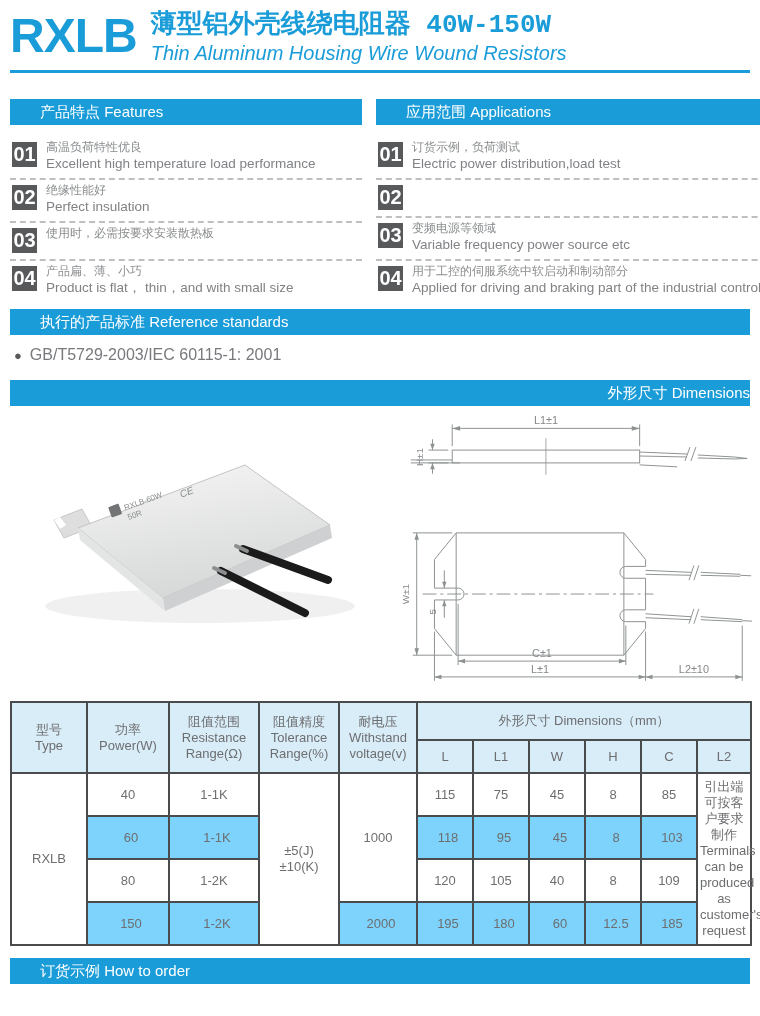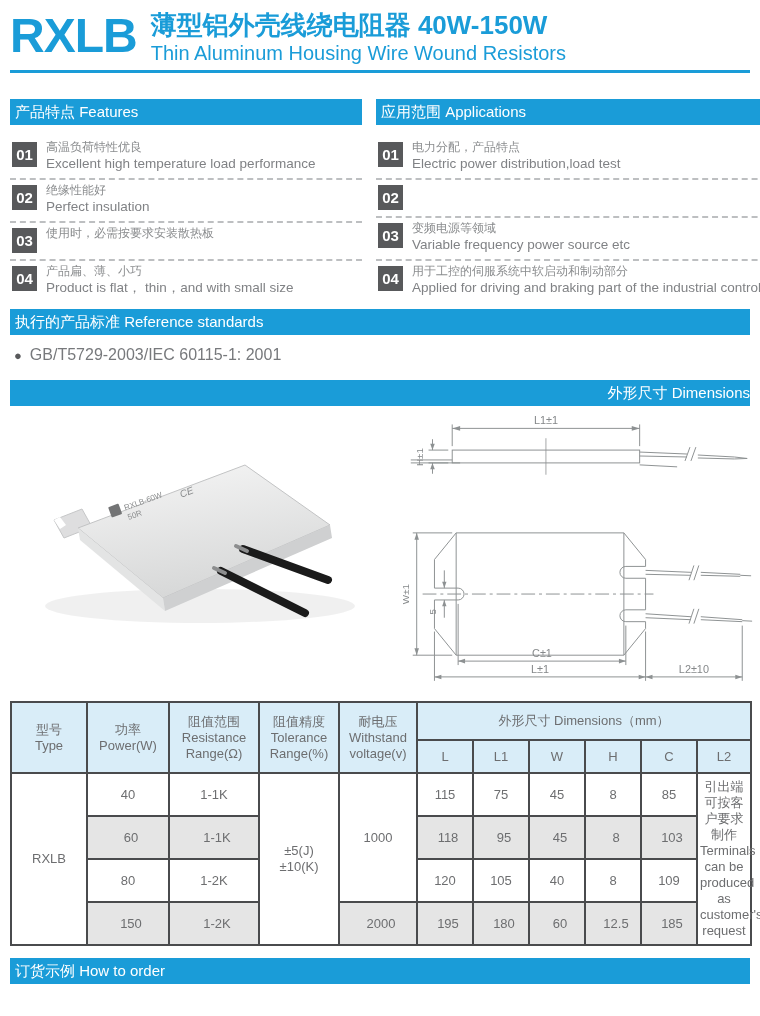--- a/index.html
+++ b/index.html
@@ -4,39 +4,39 @@
 <style>
   * { margin:0; padding:0; box-sizing:border-box; }
   html,body { background:#ffffff; }
   body { font-family:"Liberation Sans","DejaVu Sans",sans-serif; width:760px; height:1016px; overflow:hidden; color:#808285; }
   .page { width:760px; height:1016px; position:relative; }
 
   
   .hdr { display:flex; align-items:flex-start; padding:8px 10px 0 10px; }
   .brand { color:#1a9cd8; font-size:48px; font-weight:bold; letter-spacing:-1px; line-height:56px; margin-right:14px; }
   .hdr-titles { padding-top:2px; }
-  .hdr-zh { color:#1a9cd8; font-size:26px; font-weight:bold; line-height:30px; }
-  .hdr-en { color:#1a9cd8; font-size:20px; line-height:26px; }
+  .hdr-zh { color:#1a9cd8; font-size:26px; font-weight:bold; line-height:30px;font-family:Liberation Mono, monospace; }
+  .hdr-en { color:#1a9cd8; font-size:20px; line-height:26px;font-style:italic; }
   .hdr-rule { height:3px; background:#1a9cd8; margin:4px 10px 0 10px; }
 
   
-  .bar { background:#1a9cd8; color:#ffffff; height:26px; line-height:26px; font-size:15px; margin:0 10px; padding-left:5px; }
+  .bar { background:#1a9cd8; color:#ffffff; height:26px; line-height:26px; font-size:15px; margin:0 10px; padding-left:30px; }
   .bar.full { }
 
   
   .two-col { display:flex; gap:14px; margin-top:26px; }
   .col-feat { width:352px; flex:0 0 352px; }
   .col-app  { flex:1; margin-right:0; }
   .col-feat .bar, .col-app .bar { margin:0; }
   .col-feat { margin-left:10px; }
   .col-app  { margin-right:10px; }
   .items { margin-top:12px; }
   .item { display:flex; align-items:flex-start; padding:3px 0 6px 0; border-bottom:2px dashed #bdbfc1; }
   .item:last-child { border-bottom:none; }
-  .numbox { width:25px; height:25px; background:#58595b; color:#fff; font-size:15px; font-weight:bold; display:flex; align-items:center; justify-content:center; margin:2px 9px 0 2px; flex:0 0 25px; }
+  .numbox { width:25px; height:25px; background:#58595b; color:#fff; font-size:20px; font-weight:bold; display:flex; align-items:center; justify-content:center; margin:2px 9px 0 2px; flex:0 0 25px; }
   .item-zh { font-size:12px; color:#8a8c8e; line-height:15px; }
   .item-en { font-size:13.5px; color:#808285; line-height:17px; white-space:nowrap; }
 
   
   .standards { margin-top:7px; }
   .std-line { margin:11px 0 0 14px; font-size:16px; color:#77797c; display:flex; align-items:center; }
   .std-dot { color:#58595b; font-size:13px; margin-right:8px; }
 
   
   .dim-section { margin-top:16px;text-align:right; }
@@ -47,21 +47,21 @@
 
   
   .spec-section { margin-top:5px; }
   table { border-collapse:collapse; }
   .spec-table { width:740px; margin:7px 10px 0 10px; table-layout:fixed; }
   .spec-table th, .spec-table td { border:2px solid #4a4b4d; text-align:center; vertical-align:middle; font-weight:normal; color:#6d6e70; font-size:13px; line-height:16px; padding:2px; }
   .spec-table th { background:#d9edf8; }
   .spec-table .h1 { height:38px; }
   .spec-table .h2 { height:33px; }
   .spec-table .r { height:43px; background:#ffffff; }
-  .spec-table td.blue { background:#e5e5e5;padding-left:8px; }
+  .spec-table td.blue { background:#7dd3fc;padding-left:8px; }
   .term-cell { font-size:11px; line-height:13px; padding:1px; }
 
   
   .order-section { margin-top:12px; }
 </style>
 </head>
 <body>
 
 <div class="page">
 
@@ -107,21 +107,21 @@
         </div>
       </div>
     </div>
 
     <div class="col-app">
       <div class="bar">应用范围 Applications</div>
       <div class="items">
         <div class="item">
           <div class="numbox">01</div>
           <div>
-              <div class="item-zh">电力分配，产品特点</div>
+              <div class="item-zh">订货示例，负荷测试</div>
                <div class="item-en">Electric power distribution,load test</div>
             </div>
         </div>
         <div class="item">
           <div class="numbox">02</div>
         </div>
         <div class="item">
           <div class="numbox">03</div>
           <div>
               <div class="item-zh">变频电源等领域</div>

